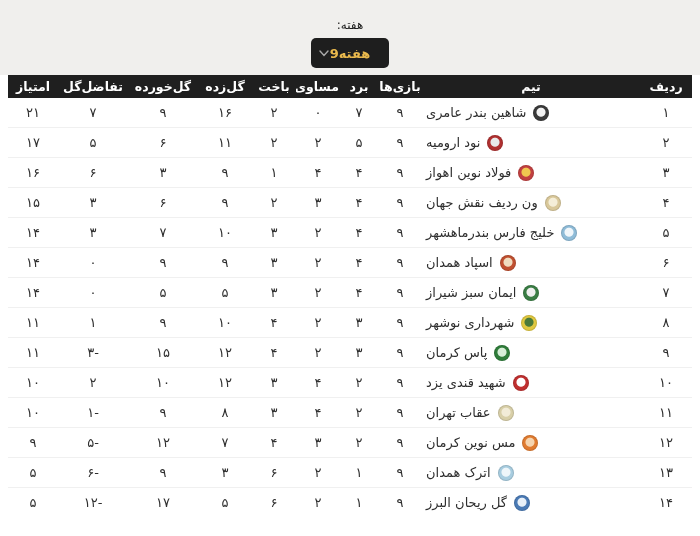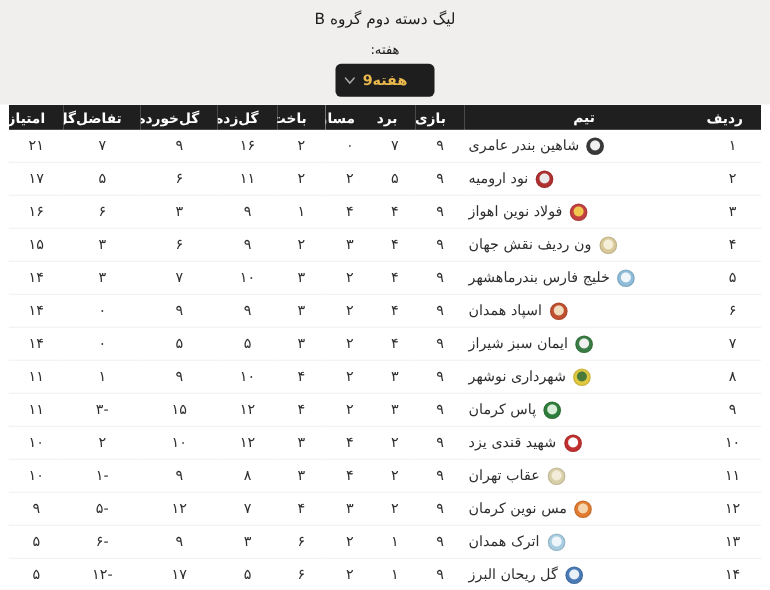--- a/index.html
+++ b/index.html
@@ -9,35 +9,35 @@
     font-family:"DejaVu Sans", sans-serif;
     -webkit-font-smoothing:antialiased;
   }
   .page{width:700px;height:536px;display:flex;flex-direction:column;}
 
   
   .top{flex:0 0 auto;text-align:center;padding-top:8px;}
   .page-title{font-size:14px;color:#1c1c1c;line-height:20px;}
   .week-label{margin-top:9px;font-size:12px;color:#1c1c1c;line-height:16px;}
   .week-select{
-    margin:5px auto 7px auto;width:90px;height:30px;
+    margin:5px auto 7px auto;width:78px;height:30px;
     background:#1e1e1e;border-radius:5px;
     display:flex;align-items:center;justify-content:center;
     position:relative;cursor:pointer;box-sizing:border-box;
   }
   .week-value{color:#eab94d;font-size:13px;font-weight:bold;}
   .chev{position:absolute;left:8px;top:12px;line-height:0;}
 
   
   .table-card{flex:1 1 auto;background:#ffffff;padding:0 8px;}
   table{width:100%;border-collapse:collapse;table-layout:fixed;}
   thead th{
     background:#1f1f1f;color:#ffffff;
     font-size:12.5px;font-weight:bold;
-    height:23px;padding:0 17px;text-align:center;white-space:nowrap;overflow:hidden;
+    height:23px;padding:0 1px;text-align:center;white-space:nowrap;overflow:hidden;
   }
   thead th.h-team{text-align:center;margin-top:20px;}
   tbody td{
     height:27px;font-size:13px;color:#2e2e2e;
     text-align:center;vertical-align:middle;
     border-bottom:1px solid #f0f0f0;white-space:nowrap;overflow:hidden;
   }
   tbody tr:last-child td{border-bottom:none;}
   td.c-team{text-align:left;padding-left:4px;}
   .logo{
@@ -50,21 +50,20 @@
   col.w-rank{width:52px;} col.w-team{width:218px;} col.w-games{width:44px;}
   col.w-wins{width:38px;} col.w-draws{width:44px;} col.w-losses{width:44px;}
   col.w-gf{width:54px;} col.w-ga{width:70px;} col.w-gd{width:70px;} col.w-pts{width:50px;}
 </style>
 </head>
 <body>
 
 <div class="page">
 
   <div class="top">
-    <div class="page-title" dir="rtl">لیگ دسته دوم گروه B</div>
     <div class="week-label" dir="rtl">هفته:</div>
     <div class="week-select">
       <span class="chev">
         <svg width="10" height="7" viewBox="0 0 10 7">
             <path d="M1 1 L5 5.5 L9 1" stroke="#a9a9a9" stroke-width="1.4" fill="none" stroke-linecap="round"></path>
           </svg>
       </span>
       <span class="week-value" dir="rtl">هفته9</span>
     </div>
   </div>

